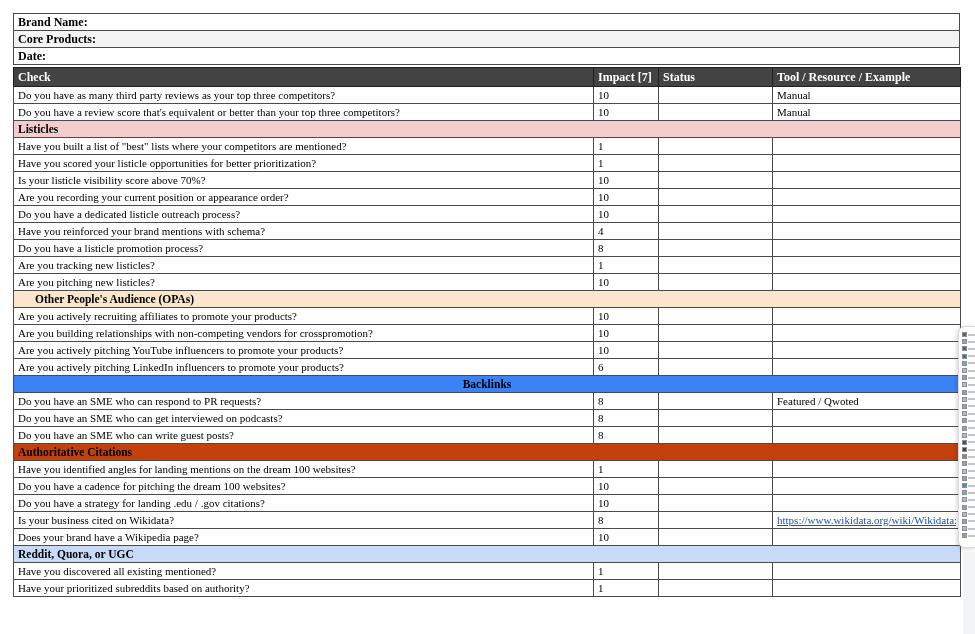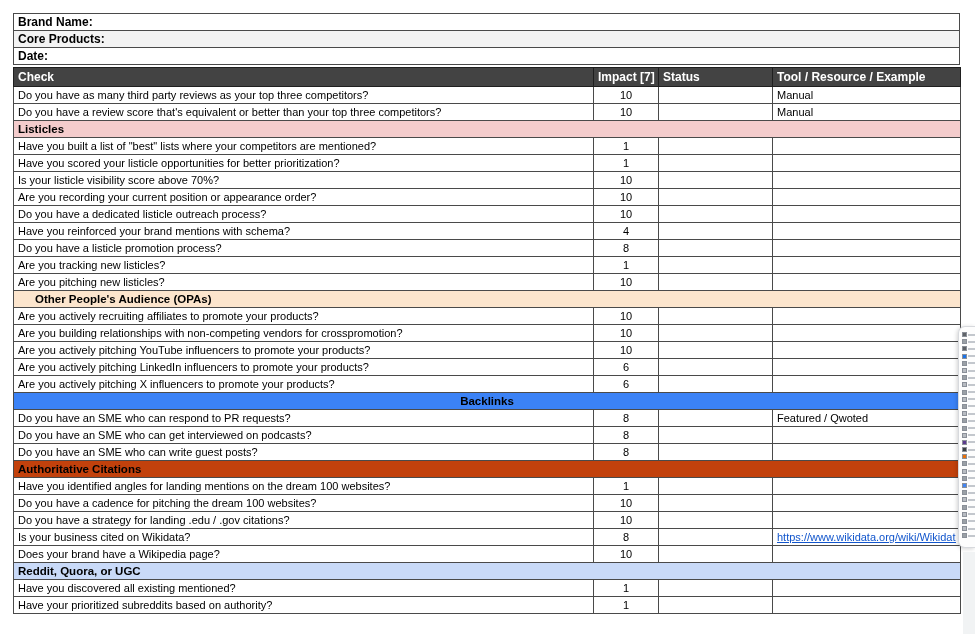--- a/index.html
+++ b/index.html
@@ -1,34 +1,34 @@
 <!DOCTYPE html>
 <html><head>
 <meta charset="utf-8">
 <style>
   * { margin:0; padding:0; box-sizing:border-box; }
   html,body { width:975px; height:634px; background:#ffffff; overflow:hidden;
               font-family:"Liberation Sans", sans-serif; }
-  .page { position:relative; width:975px; height:634px; background:#fff; }
+  .page { position:relative; width:975px; height:634px; background:#fff;font-family:Liberation Serif, serif; }
 
   .doc { position:absolute; left:13px; top:13px; width:947px; }
 
   table { border-collapse:collapse; table-layout:fixed; width:947px; }
   td { border:1px solid #4a4a4a; font-size:11px; color:#000; padding:0 4px;
        height:17px; overflow:hidden; white-space:nowrap; vertical-align:middle; }
 
   .top-table td { font-weight:bold; font-size:12px; height:17px; }
   .row-shaded td { background:#f3f3f3; }
 
   .main-table { margin-top:2px; }
   .header-row td { background:#434343; color:#ffffff; font-weight:bold;
                    font-size:12px; height:19px; border-color:#1f1f1f; }
 
   .col-check  { width:580px; }
-  .col-impact { width:65px;  text-align:center; }
+  .col-impact { width:65px;  }
   .col-status { width:114px; }
   .col-tool   { width:188px; }
 
   .section-row td { font-weight:bold; font-size:11.5px; }
 
   td a { color:#1155cc; text-decoration:underline; font-size:11px;
          white-space:nowrap; display:block; overflow:hidden; }
 
   
   .side-panel { position:absolute; right:0; top:326px; width:17px; height:222px;
@@ -166,26 +166,20 @@
             <td class="col-impact">10</td>
             <td class="col-status"></td>
             <td class="col-tool"></td>
           </tr>
           <tr>
             <td class="col-check">Are you actively pitching LinkedIn influencers to promote your products?</td>
             <td class="col-impact">6</td>
             <td class="col-status"></td>
             <td class="col-tool"></td>
           </tr>
-          <tr>
-            <td class="col-check">Are you actively pitching X influencers to promote your products?</td>
-            <td class="col-impact">6</td>
-            <td class="col-status"></td>
-            <td class="col-tool"></td>
-          </tr>
           <tr class="section-row">
             <td colspan="4" style="background: #3b82f6; text-align: center;">Backlinks</td>
           </tr>
           <tr>
             <td class="col-check">Do you have an SME who can respond to PR requests?</td>
             <td class="col-impact">8</td>
             <td class="col-status"></td>
             <td class="col-tool">Featured / Qwoted</td>
           </tr>
           <tr>

